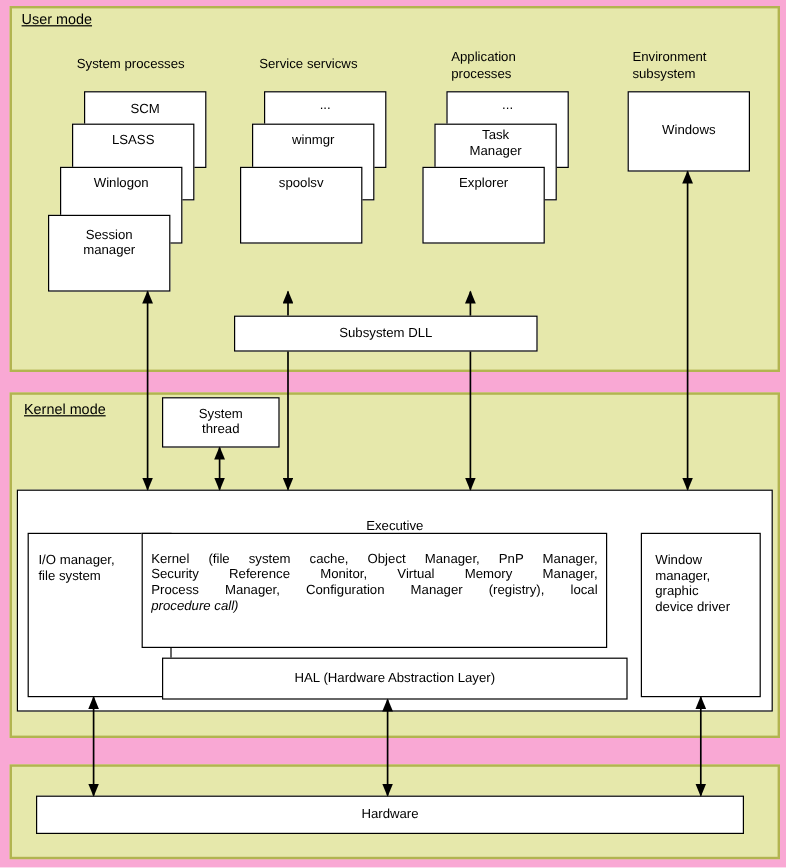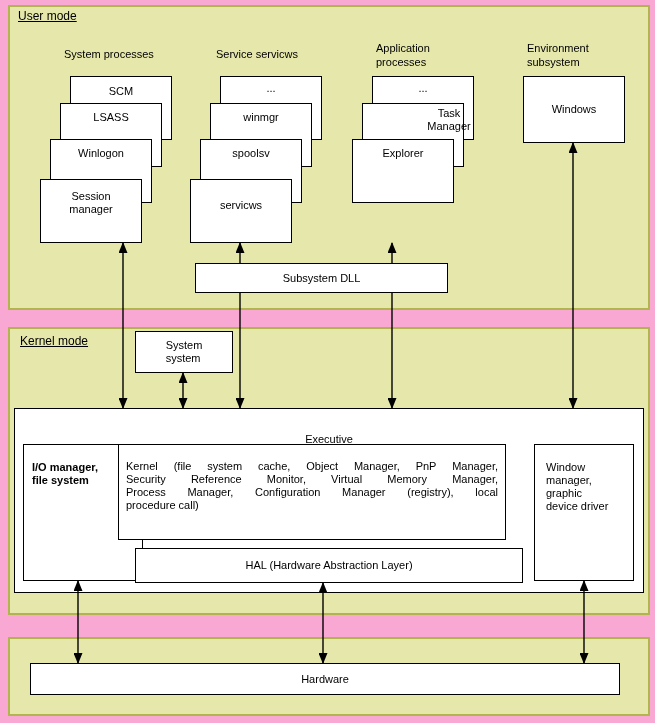--- a/index.html
+++ b/index.html
@@ -15,28 +15,28 @@
     position:absolute;font-size:12px;text-decoration:underline;white-space:nowrap;
   }
   .col-header{position:absolute;line-height:14px;white-space:pre-line;}
   .box{
     position:absolute;background:#ffffff;border:1px solid #000;box-sizing:border-box;
   }
   .card{width:102px;height:64px;}
   .card .lbl{
     width:100%;text-align:center;line-height:13px;white-space:pre-line;
   }
-  .center-box{display:flex;align-items:center;justify-content:center;text-align:left;line-height:13px;}
+  .center-box{display:flex;align-items:center;justify-content:center;text-align:center;line-height:13px;}
   .multiline{white-space:pre-line;}
   .exec-title{padding-top:24px;text-align:center;}
   .io-label{padding:16px 4px 0 8px;line-height:13px;text-align:left;white-space:pre-line;}
   .wm-label{padding:16px 4px 0 11px;line-height:13px;text-align:left;white-space:pre-line;}
   .kernel-text{padding:15px 7px 0 7px;}
   .kline{line-height:13px;text-align:justify;text-align-last:justify;}
-  .kline-last{text-align-last:left;}
+  .kline-last{text-align-last:left;font-style:italic;}
   .connector-layer{position:absolute;left:0;top:0;pointer-events:none;}
   .conn{stroke:#000;stroke-width:1.4;}
 </style>
 </head>
 <body>
 
 <div class="canvas">
 
   <div class="region" style="left:8px;top:5px;width:642px;height:305px;"></div>
   <div class="region" style="left:8px;top:327px;width:642px;height:288px;"></div>
@@ -68,53 +68,50 @@
 
   <div class="box card" style="left:220px;top:76px;">
     <div class="lbl" style="padding-top:5px;">...</div>
   </div>
   <div class="box card" style="left:210px;top:103px;">
     <div class="lbl" style="padding-top:7px;">winmgr</div>
   </div>
   <div class="box card" style="left:200px;top:139px;">
     <div class="lbl" style="padding-top:7px;">spoolsv</div>
   </div>
-  <div class="box card" style="left:190px;top:179px;">
-    <div class="lbl" style="padding-top:19px;">servicws</div>
-  </div>
 
   <div class="box card" style="left:372px;top:76px;">
     <div class="lbl" style="padding-top:5px;">...</div>
   </div>
   <div class="box card" style="left:362px;top:103px;">
-    <div class="lbl" style="padding-top:3px;padding-left:36px;">Task
+    <div class="lbl" style="padding-top:3px;">Task
 Manager</div>
   </div>
   <div class="box card" style="left:352px;top:139px;">
     <div class="lbl" style="padding-top:7px;">Explorer</div>
   </div>
 
   <div class="box center-box" style="left:523px;top:76px;width:102px;height:67px;">
     <div>Windows</div>
   </div>
 
   <div class="box center-box" style="left:195px;top:263px;width:253px;height:30px;">
     <div>Subsystem DLL</div>
   </div>
 
   <div class="box center-box multiline" style="left:135px;top:331px;width:98px;height:42px;">
     <div class="multiline">System
-system</div>
+thread</div>
   </div>
 
   <div class="box" style="left:14px;top:408px;width:630px;height:185px;">
     <div class="exec-title">Executive</div>
   </div>
 
-  <div class="box" style="left:23px;top:444px;width:120px;height:137px;font-weight:bold;">
+  <div class="box" style="left:23px;top:444px;width:120px;height:137px;">
     <div class="io-label">I/O manager,
 file system</div>
   </div>
 
   <div class="box" style="left:118px;top:444px;width:388px;height:96px;">
     <div class="kernel-text">
       <div class="kline">Kernel (file system cache, Object Manager, PnP Manager,</div>
       <div class="kline">Security Reference Monitor, Virtual Memory Manager,</div>
       <div class="kline">Process Manager, Configuration Manager (registry), local</div>
       <div class="kline kline-last">procedure call)</div>

